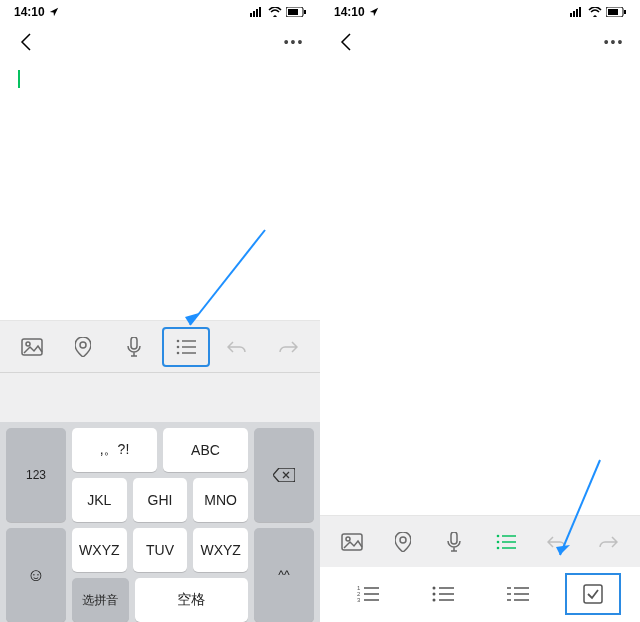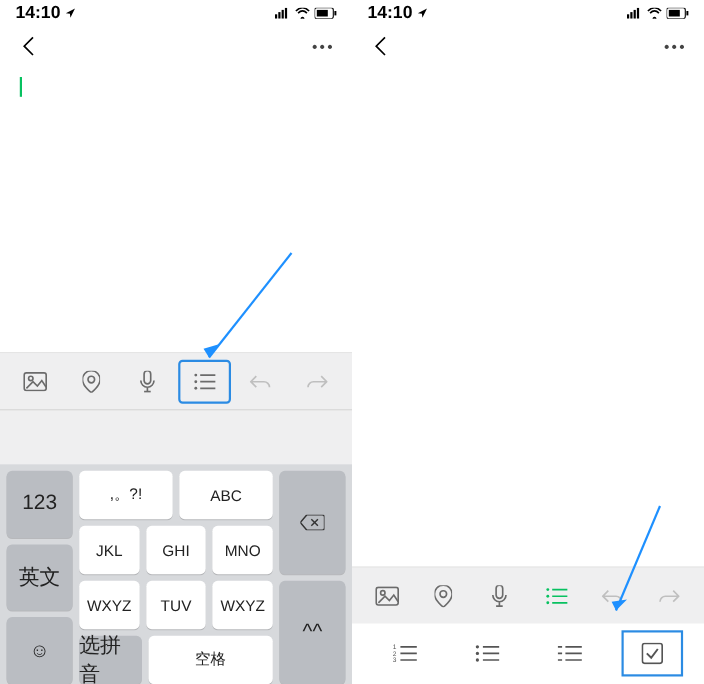--- a/index.html
+++ b/index.html
@@ -21,21 +21,21 @@
   .phone.left  { left: 0; }
   .phone.right { left: 320px; }
 
   
   .status {
     height: 24px;
     display: flex;
     align-items: center;
     justify-content: space-between;
     padding: 0 14px;
-    font-size: 16px;
+    font-size: 12px;
     font-weight: 600;
     color: #000;
   }
   .status .time { display:flex; align-items:center; gap:4px; }
   .status .right-icons { display:flex; align-items:center; gap:4px; }
   .status svg { display:block; }
 
   
   .nav {
     height: 36px;
@@ -132,21 +132,21 @@
     display:flex;
     align-items:center;
     justify-content:center;
     font-size:14px;
     color:#222;
     box-shadow:0 1px 0 rgba(0,0,0,.15);
   }
   .key.func {
     background:#babdc2;
     color:#222;
-    font-size:19px;
+    font-size:12px;
   }
   .key.emoji { font-size:18px; }
   .key.tall { height:94px; }
 
   
   .arrow {
     position:absolute;
     pointer-events:none;
   }
   .arrow line { stroke:#1e90ff; stroke-width:2; }
@@ -240,21 +240,20 @@
           <path d="M14 2 L19 7 L14 12 M19 7 H7 a5 5 0 0 0 -5 5" fill="none" stroke="currentColor" stroke-width="1.5"></path>
         </svg>
     </div>
   </div>
 
   <div class="candidates"></div>
 
   <div class="keyboard">
     <div class="kb-left">
       <div class="key func">123</div>
-      <div class="key func">英文</div>
       <div class="key func emoji">☺</div>
     </div>
     <div class="kb-mid">
       <div class="kb-row">
         <div class="key">,。?!</div>
         <div class="key">ABC</div>
       </div>
       <div class="kb-row">
         <div class="key">JKL</div>
         <div class="key">GHI</div>

